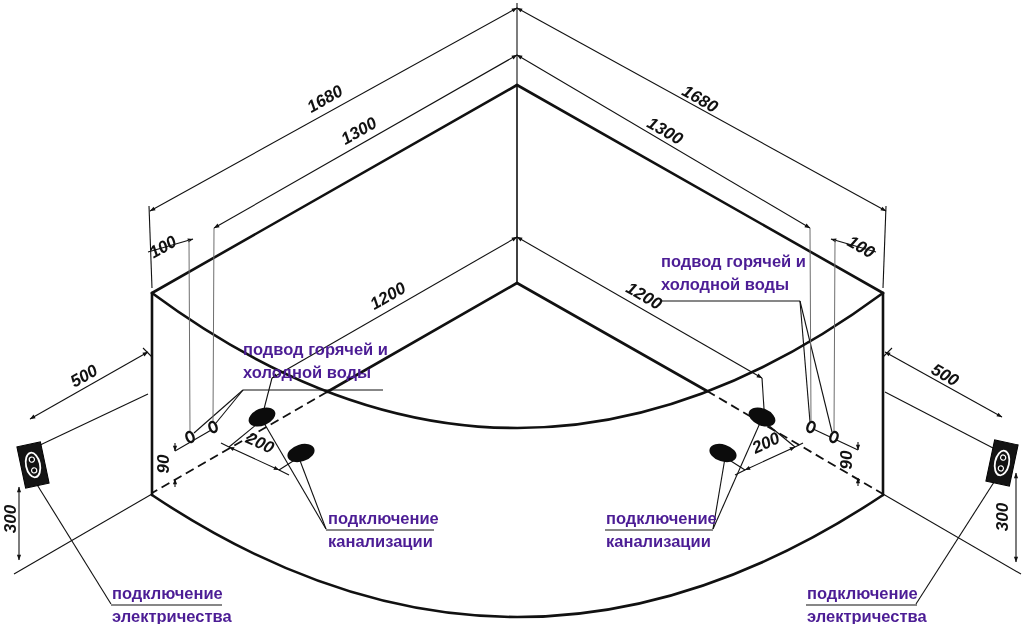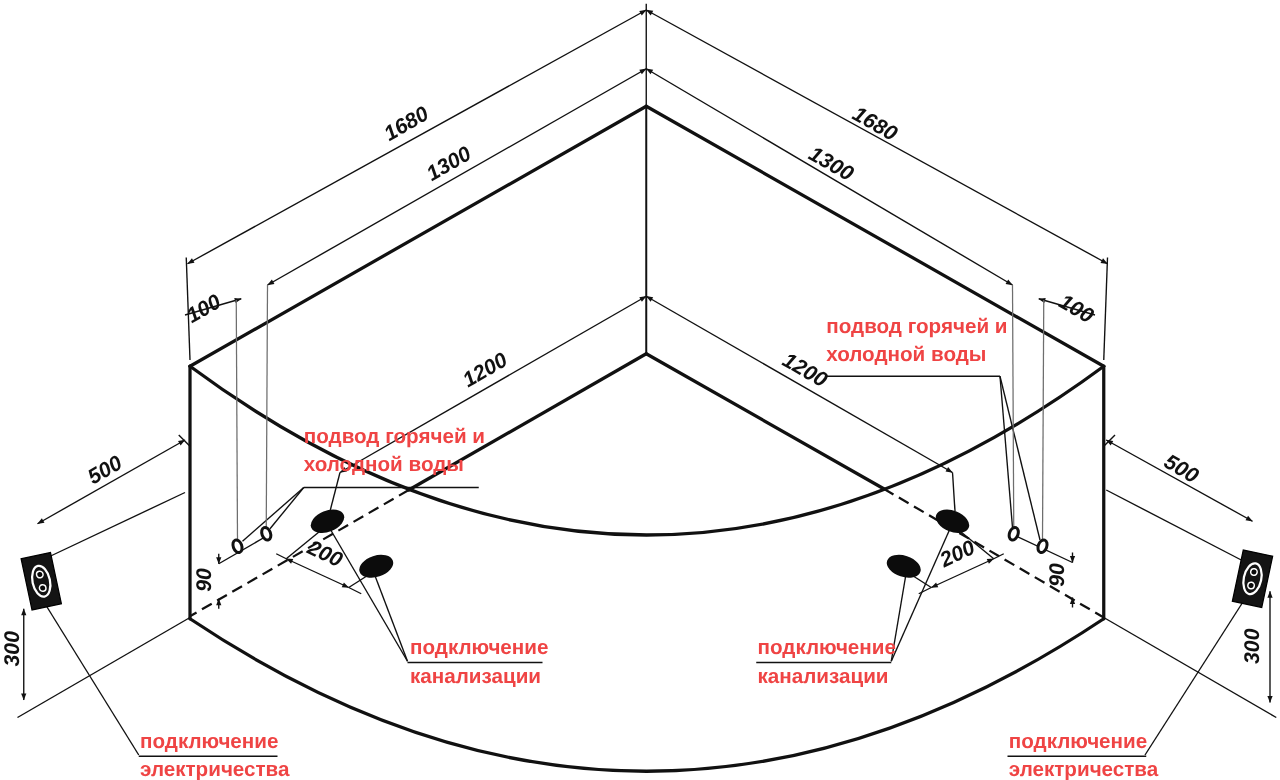--- a/index.html
+++ b/index.html
@@ -7,21 +7,21 @@
     position:relative;width:1024px;height:624px;background:#ffffff;
     font-family:"Liberation Sans", sans-serif;overflow:hidden;
   }
   #stage svg{position:absolute;left:0;top:0;}
   .dim{
     position:absolute;white-space:nowrap;color:#111;
     font:italic 600 17px/1 "Liberation Sans", sans-serif;
     transform:translate(-50%,-50%);
   }
   .lbl{
-    position:absolute;white-space:nowrap;color:#ef4444;
+    position:absolute;white-space:nowrap;color:#4c1d95;
     font:700 16.5px/23px "Liberation Sans", sans-serif;
   }
   .r-30{transform:translate(-50%,-50%) rotate(-30deg);}
   .r30{transform:translate(-50%,-50%) rotate(30deg);}
   .r-90{transform:translate(-50%,-50%) rotate(-90deg);}
   .r25{transform:translate(-50%,-50%) rotate(25deg);}
   .r-25{transform:translate(-50%,-50%) rotate(-25deg);}
 </style>
 </head>
 <body>

